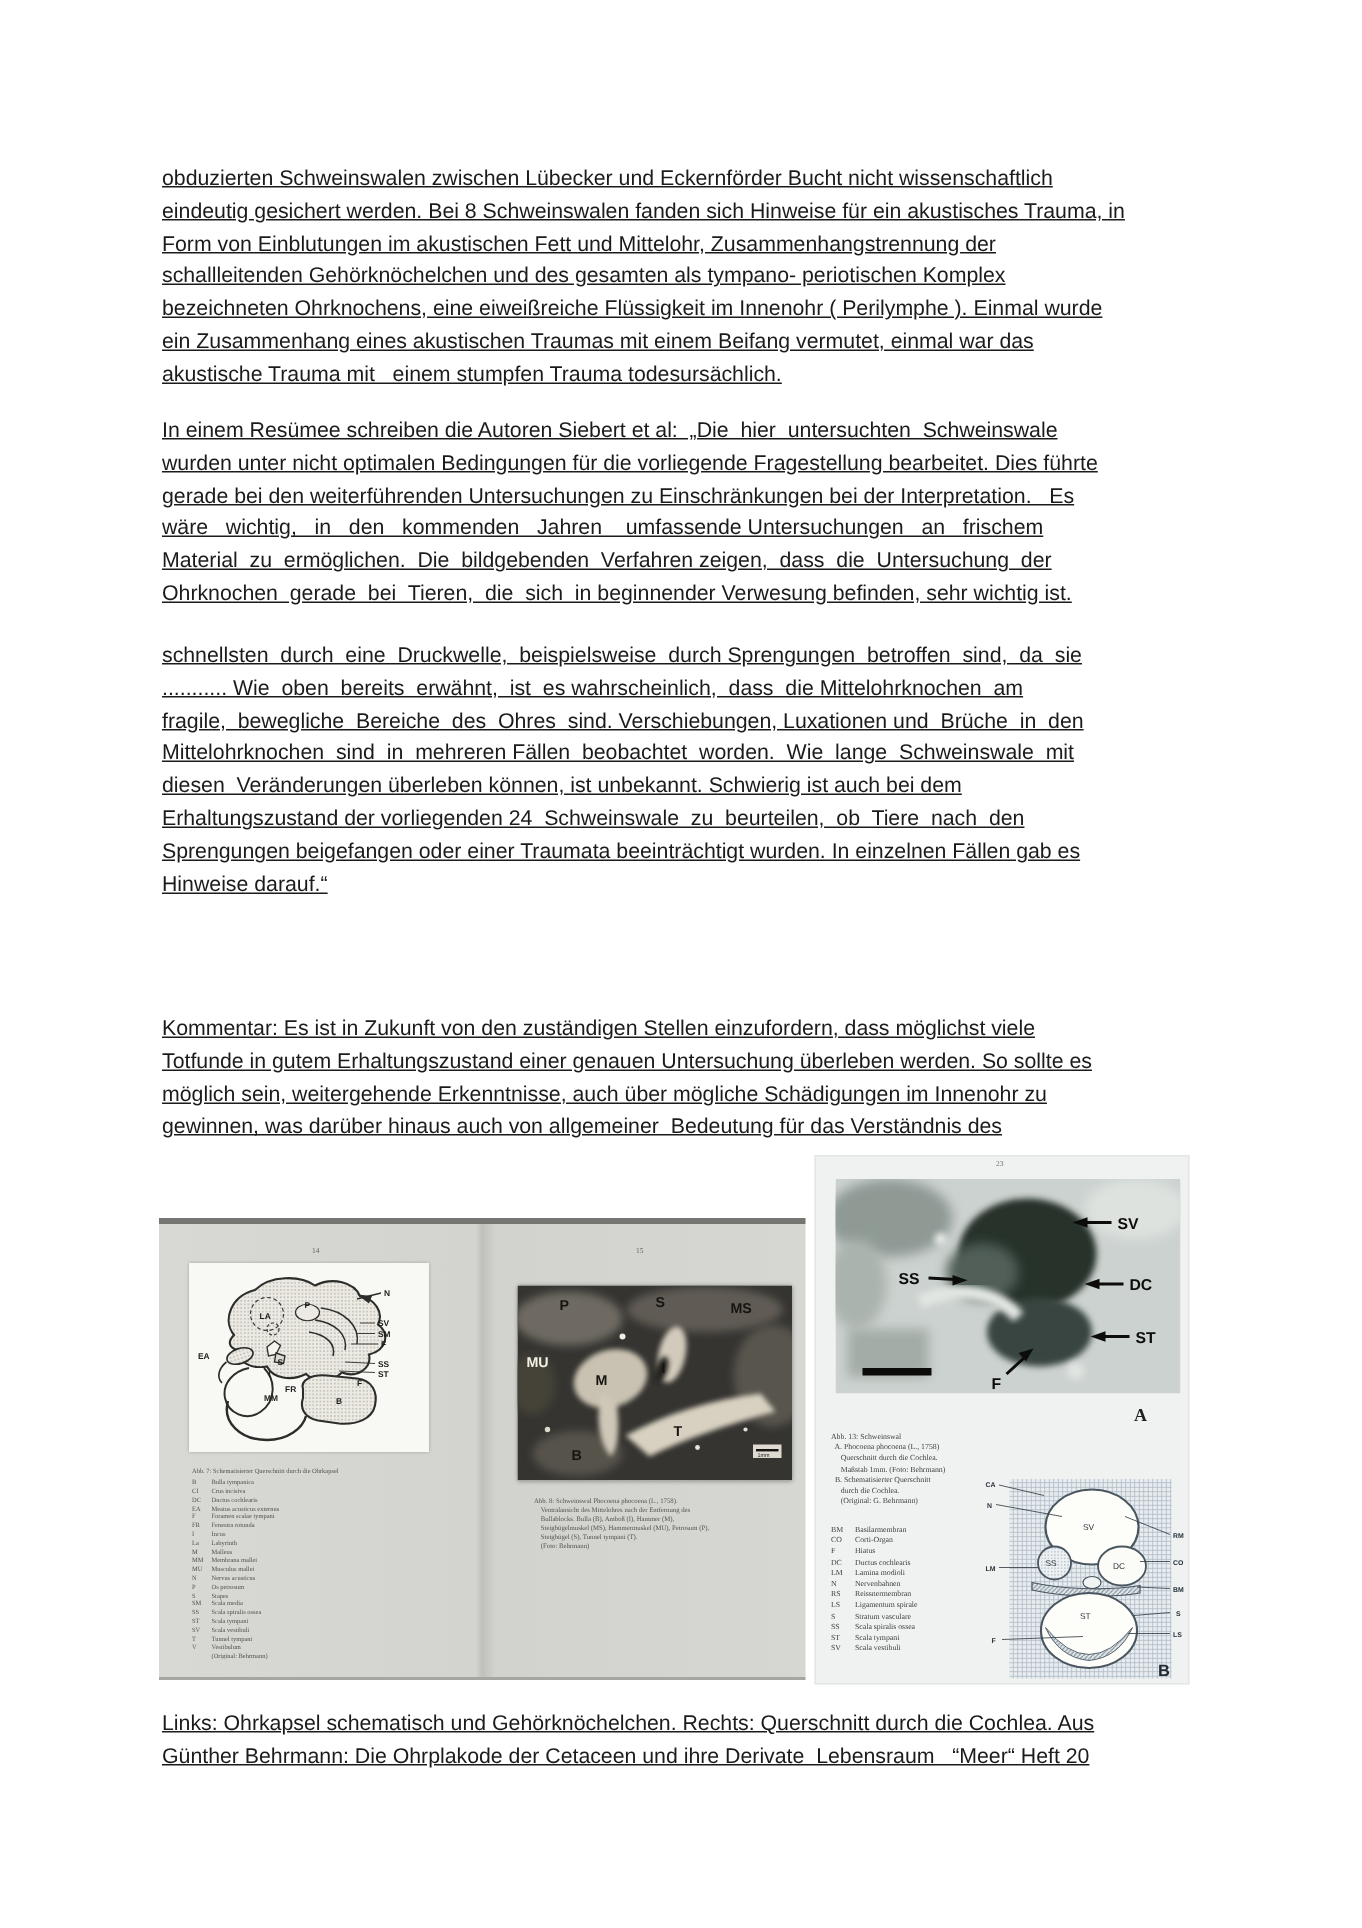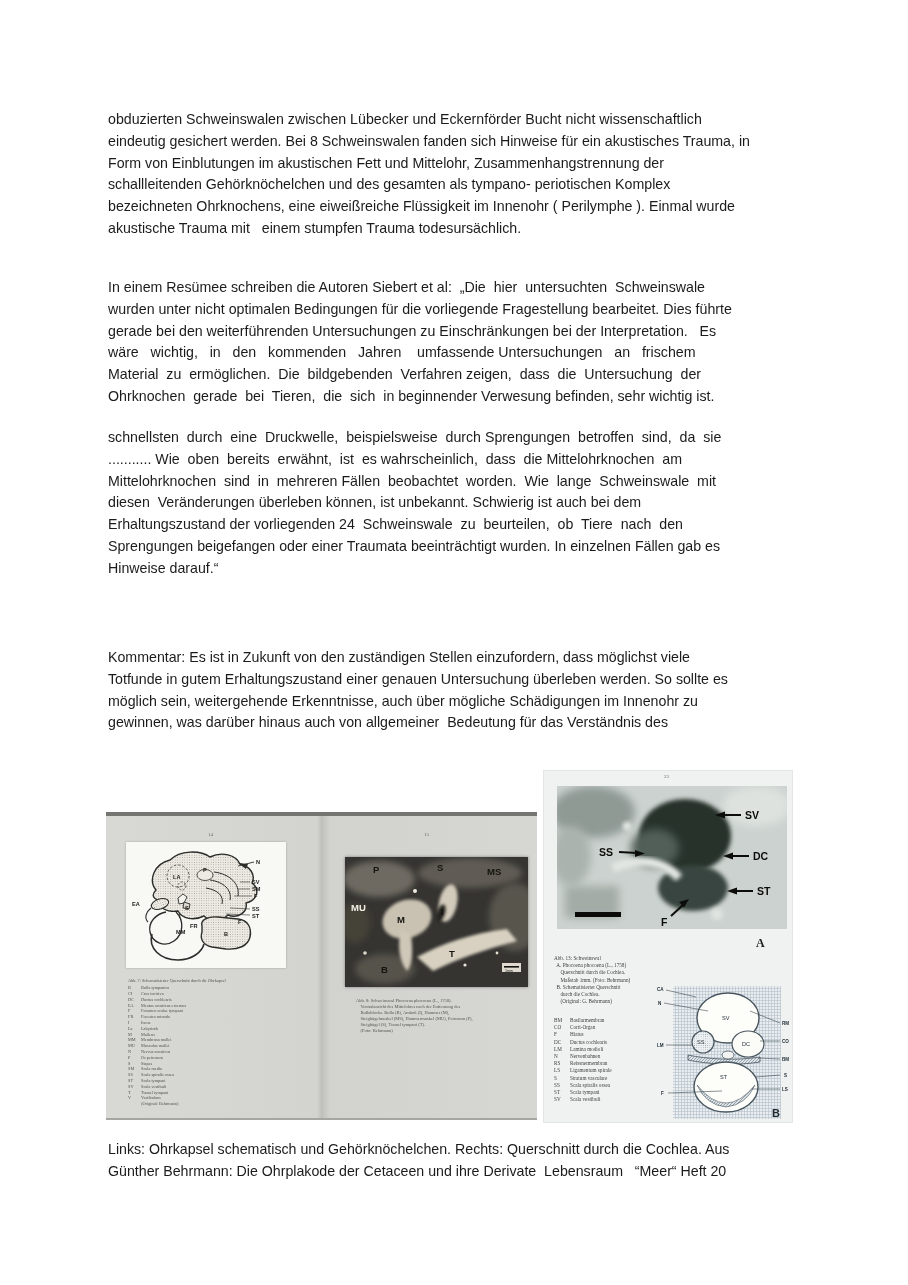--- a/index.html
+++ b/index.html
@@ -1,18 +1,18 @@
 <!DOCTYPE html>
 <html><head>
 <meta charset="utf-8">
 <style>
   html,body{margin:0;padding:0;background:#ffffff;}
   .page{position:relative;width:908px;height:1285px;background:#ffffff;overflow:hidden;
         font-family:"Liberation Sans",sans-serif;color:#1b1b1b;}
-  .textblock{position:absolute;left:108px;width:700px;font-size:14.2px;line-height:21.8px;}
+  .textblock{position:absolute;left:108px;width:700px;font-size:14.2px;line-height:21.8px;text-decoration:underline;}
   .tl{white-space:pre;height:21.8px;overflow:visible;}
   
   .spread{position:absolute;left:106px;top:812px;width:431px;height:308px;
           background:linear-gradient(90deg,#d8d8d5 0%,#d3d3d0 49%,#bfbfbc 50%,#d2d2cf 52%,#d6d6d3 100%);
           border-top:4px solid #757572;border-bottom:2px solid #a5a5a2;box-sizing:border-box;}
   .pagenum{position:absolute;font-family:"Liberation Serif",serif;font-size:5px;color:#6a6a66;
            filter:blur(.3px);}
   .figbox{position:absolute;left:20px;top:26px;width:160px;height:126px;background:#f8f8f5;
           box-shadow:0 0 2px rgba(0,0,0,.25);}
   .legend1{position:absolute;left:22px;top:162px;width:180px;font-family:"Liberation Serif",serif;
@@ -44,43 +44,45 @@
 <body>
 
 <div class="page">
 
   <div class="textblock" style="top:109px">
       <div class="tl">obduzierten Schweinswalen zwischen Lübecker und Eckernförder Bucht nicht wissenschaftlich</div>
       <div class="tl">eindeutig gesichert werden. Bei 8 Schweinswalen fanden sich Hinweise für ein akustisches Trauma, in</div>
       <div class="tl">Form von Einblutungen im akustischen Fett und Mittelohr, Zusammenhangstrennung der</div>
       <div class="tl">schallleitenden Gehörknöchelchen und des gesamten als tympano- periotischen Komplex</div>
       <div class="tl">bezeichneten Ohrknochens, eine eiweißreiche Flüssigkeit im Innenohr ( Perilymphe ). Einmal wurde</div>
+      <div class="tl">ein Zusammenhang eines akustischen Traumas mit einem Beifang vermutet, einmal war das</div>
       <div class="tl">akustische Trauma mit   einem stumpfen Trauma todesursächlich.</div>
     </div>
 
   <div class="textblock" style="top:277px">
       <div class="tl">In einem Resümee schreiben die Autoren Siebert et al:  „Die  hier  untersuchten  Schweinswale</div>
       <div class="tl">wurden unter nicht optimalen Bedingungen für die vorliegende Fragestellung bearbeitet. Dies führte</div>
       <div class="tl">gerade bei den weiterführenden Untersuchungen zu Einschränkungen bei der Interpretation.   Es</div>
       <div class="tl">wäre   wichtig,   in   den   kommenden   Jahren    umfassende Untersuchungen   an   frischem</div>
       <div class="tl">Material  zu  ermöglichen.  Die  bildgebenden  Verfahren zeigen,  dass  die  Untersuchung  der</div>
       <div class="tl">Ohrknochen  gerade  bei  Tieren,  die  sich  in beginnender Verwesung befinden, sehr wichtig ist.</div>
     </div>
 
   <div class="textblock" style="top:427px">
       <div class="tl">schnellsten  durch  eine  Druckwelle,  beispielsweise  durch Sprengungen  betroffen  sind,  da  sie</div>
       <div class="tl">........... Wie  oben  bereits  erwähnt,  ist  es wahrscheinlich,  dass  die Mittelohrknochen  am</div>
+      <div class="tl">fragile,  bewegliche  Bereiche  des  Ohres  sind. Verschiebungen, Luxationen und  Brüche  in  den</div>
       <div class="tl">Mittelohrknochen  sind  in  mehreren Fällen  beobachtet  worden.  Wie  lange  Schweinswale  mit</div>
       <div class="tl">diesen  Veränderungen überleben können, ist unbekannt. Schwierig ist auch bei dem</div>
       <div class="tl">Erhaltungszustand der vorliegenden 24  Schweinswale  zu  beurteilen,  ob  Tiere  nach  den</div>
       <div class="tl">Sprengungen beigefangen oder einer Traumata beeinträchtigt wurden. In einzelnen Fällen gab es</div>
       <div class="tl">Hinweise darauf.“</div>
     </div>
 
-  <div class="textblock" style="top:647px">
+  <div class="textblock" style="top:676px">
       <div class="tl">Kommentar: Es ist in Zukunft von den zuständigen Stellen einzufordern, dass möglichst viele</div>
       <div class="tl">Totfunde in gutem Erhaltungszustand einer genauen Untersuchung überleben werden. So sollte es</div>
       <div class="tl">möglich sein, weitergehende Erkenntnisse, auch über mögliche Schädigungen im Innenohr zu</div>
       <div class="tl">gewinnen, was darüber hinaus auch von allgemeiner  Bedeutung für das Verständnis des</div>
     </div>
 
   <div class="spread">
 
     <div class="pagenum" style="left:102px;top:16px">14</div>
 

